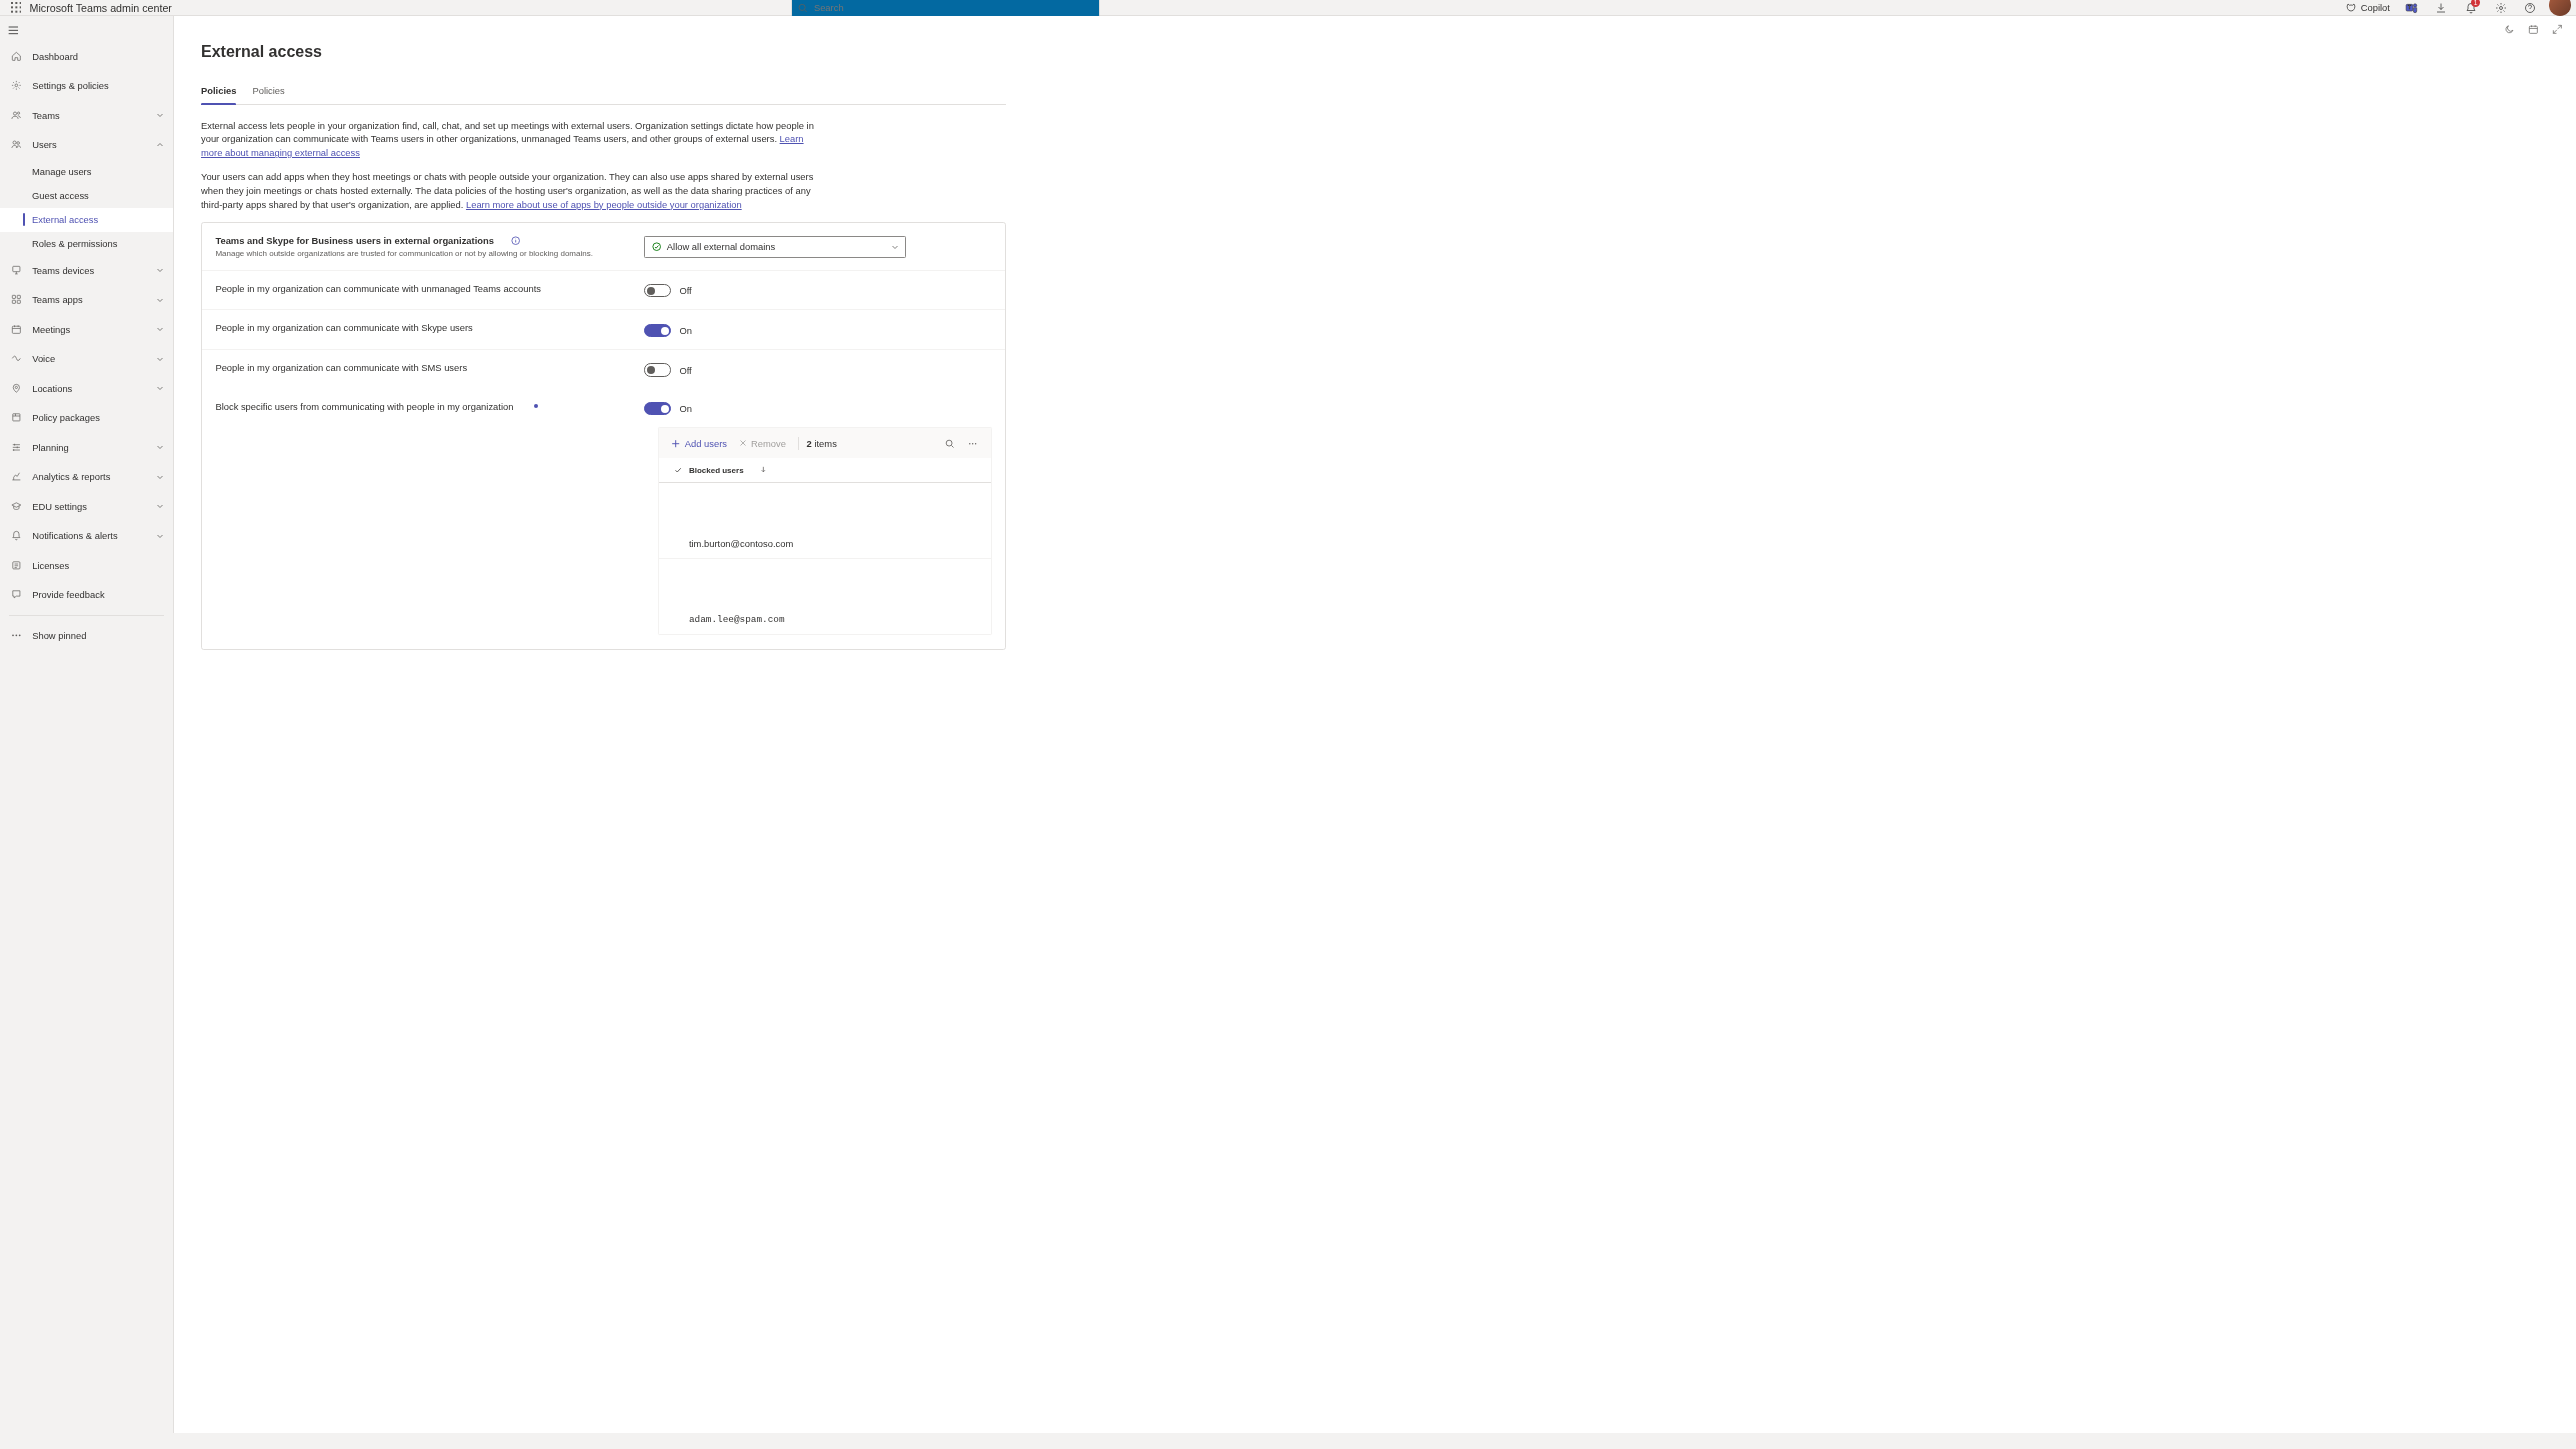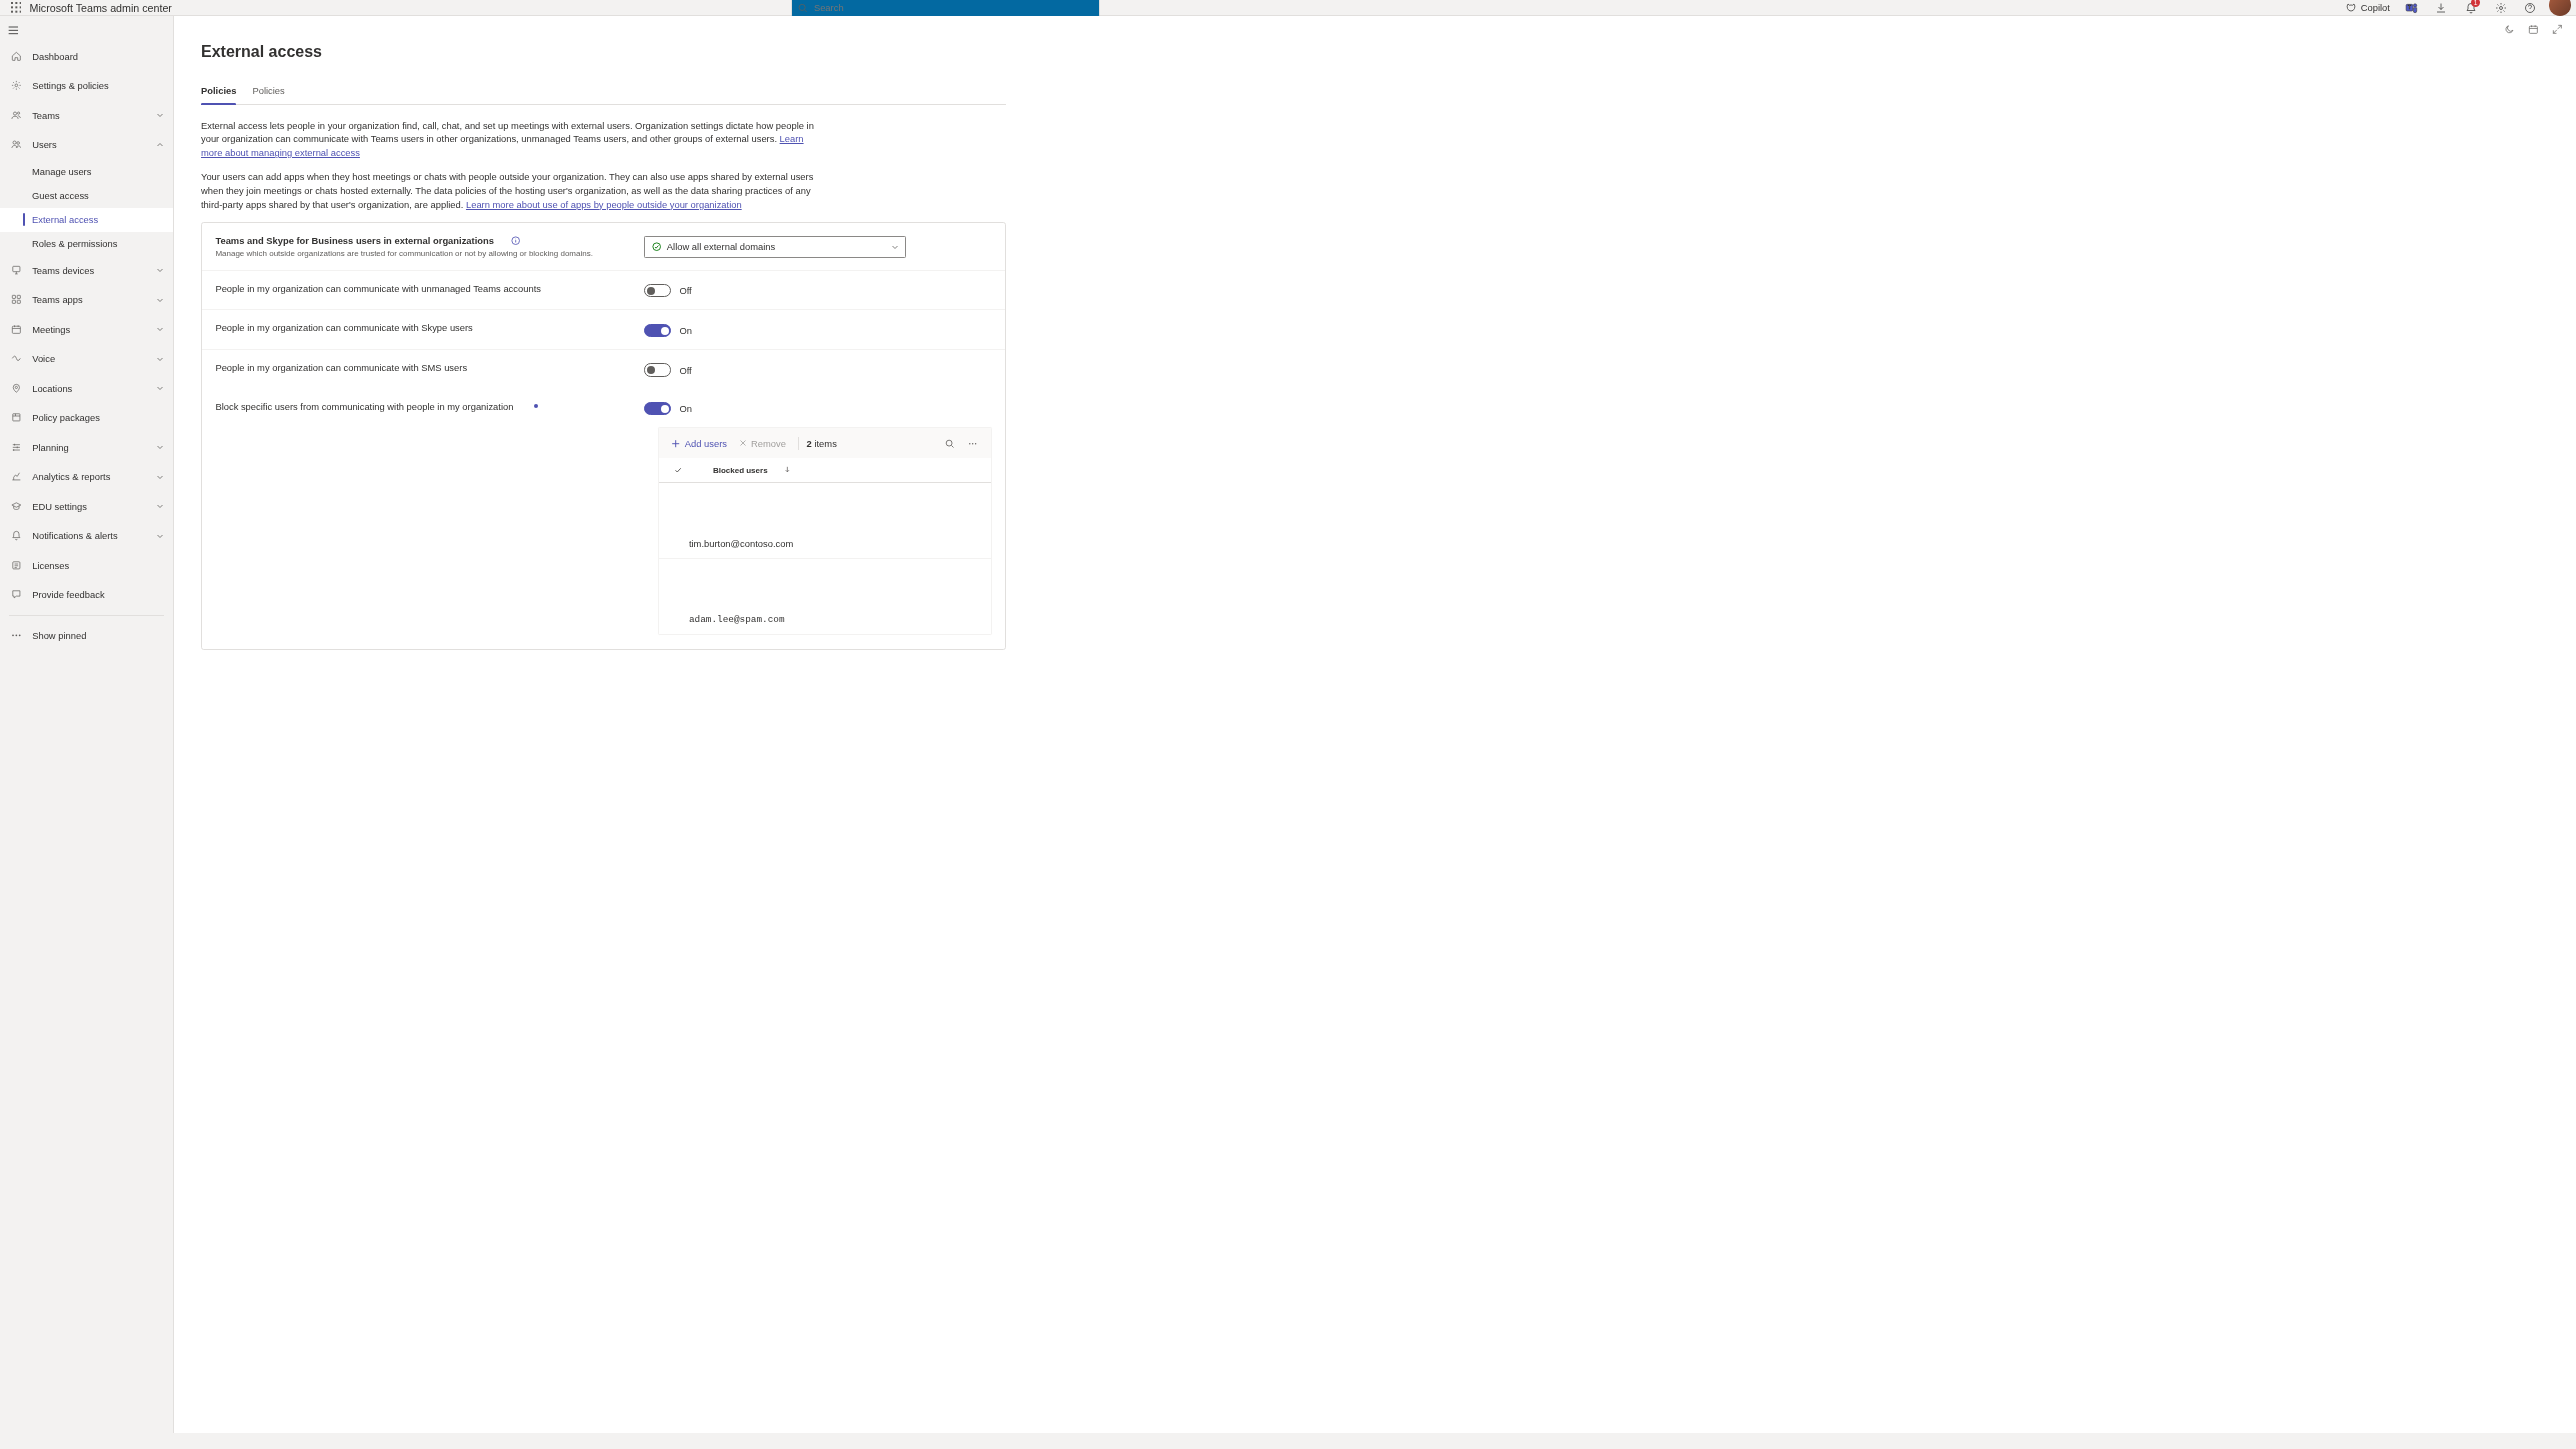--- a/index.html
+++ b/index.html
@@ -80,21 +80,21 @@
   .bp-btn { display:flex; align-items:center; gap:4px; padding:2.7px 4px; cursor:pointer; font-size:9.4px; }
   .bp-btn.primary { color:#4f52b2; }
   .bp-btn.disabled { color:#a19f9d; cursor:default; }
   .bp-divider { width:0.7px; height:13.4px; background:#e1dfdd; margin:0 4px; }
   .bp-count { font-size:9.4px; color:#323130; }
   .bp-count b { font-weight:600; }
   .bp-spacer { flex:1; }
   .bp-icon { width:19px; height:19px; display:flex; align-items:center; justify-content:center; cursor:pointer; color:#605e5c; }
   .bp-head { display:flex; align-items:center; height:25.5px; padding:0 8px; border-bottom:0.7px solid #e1dfdd; font-size:8px; color:#323130; }
   .bp-head .colcheck { width:21.5px; display:flex; align-items:center; justify-content:center; color:#605e5c; }
-  .bp-head .colname { font-weight:600; display:flex; gap:16px;margin-left:24px; }
+  .bp-head .colname { font-weight:600; display:flex; gap:16px; }
   .bp-row { display:flex; align-items:center; height:29.5px; padding:0 8px; border-bottom:0.7px solid #f3f2f1; font-size:9.4px;margin-top:46px; }
   .bp-row:last-child { border-bottom:none;font-family:Liberation Mono, monospace; }
   .bp-row .colcheck { width:21.5px; }
   
   svg { display:block; }
 </style>
 </head>
 <body>
 
 <div class="header">

